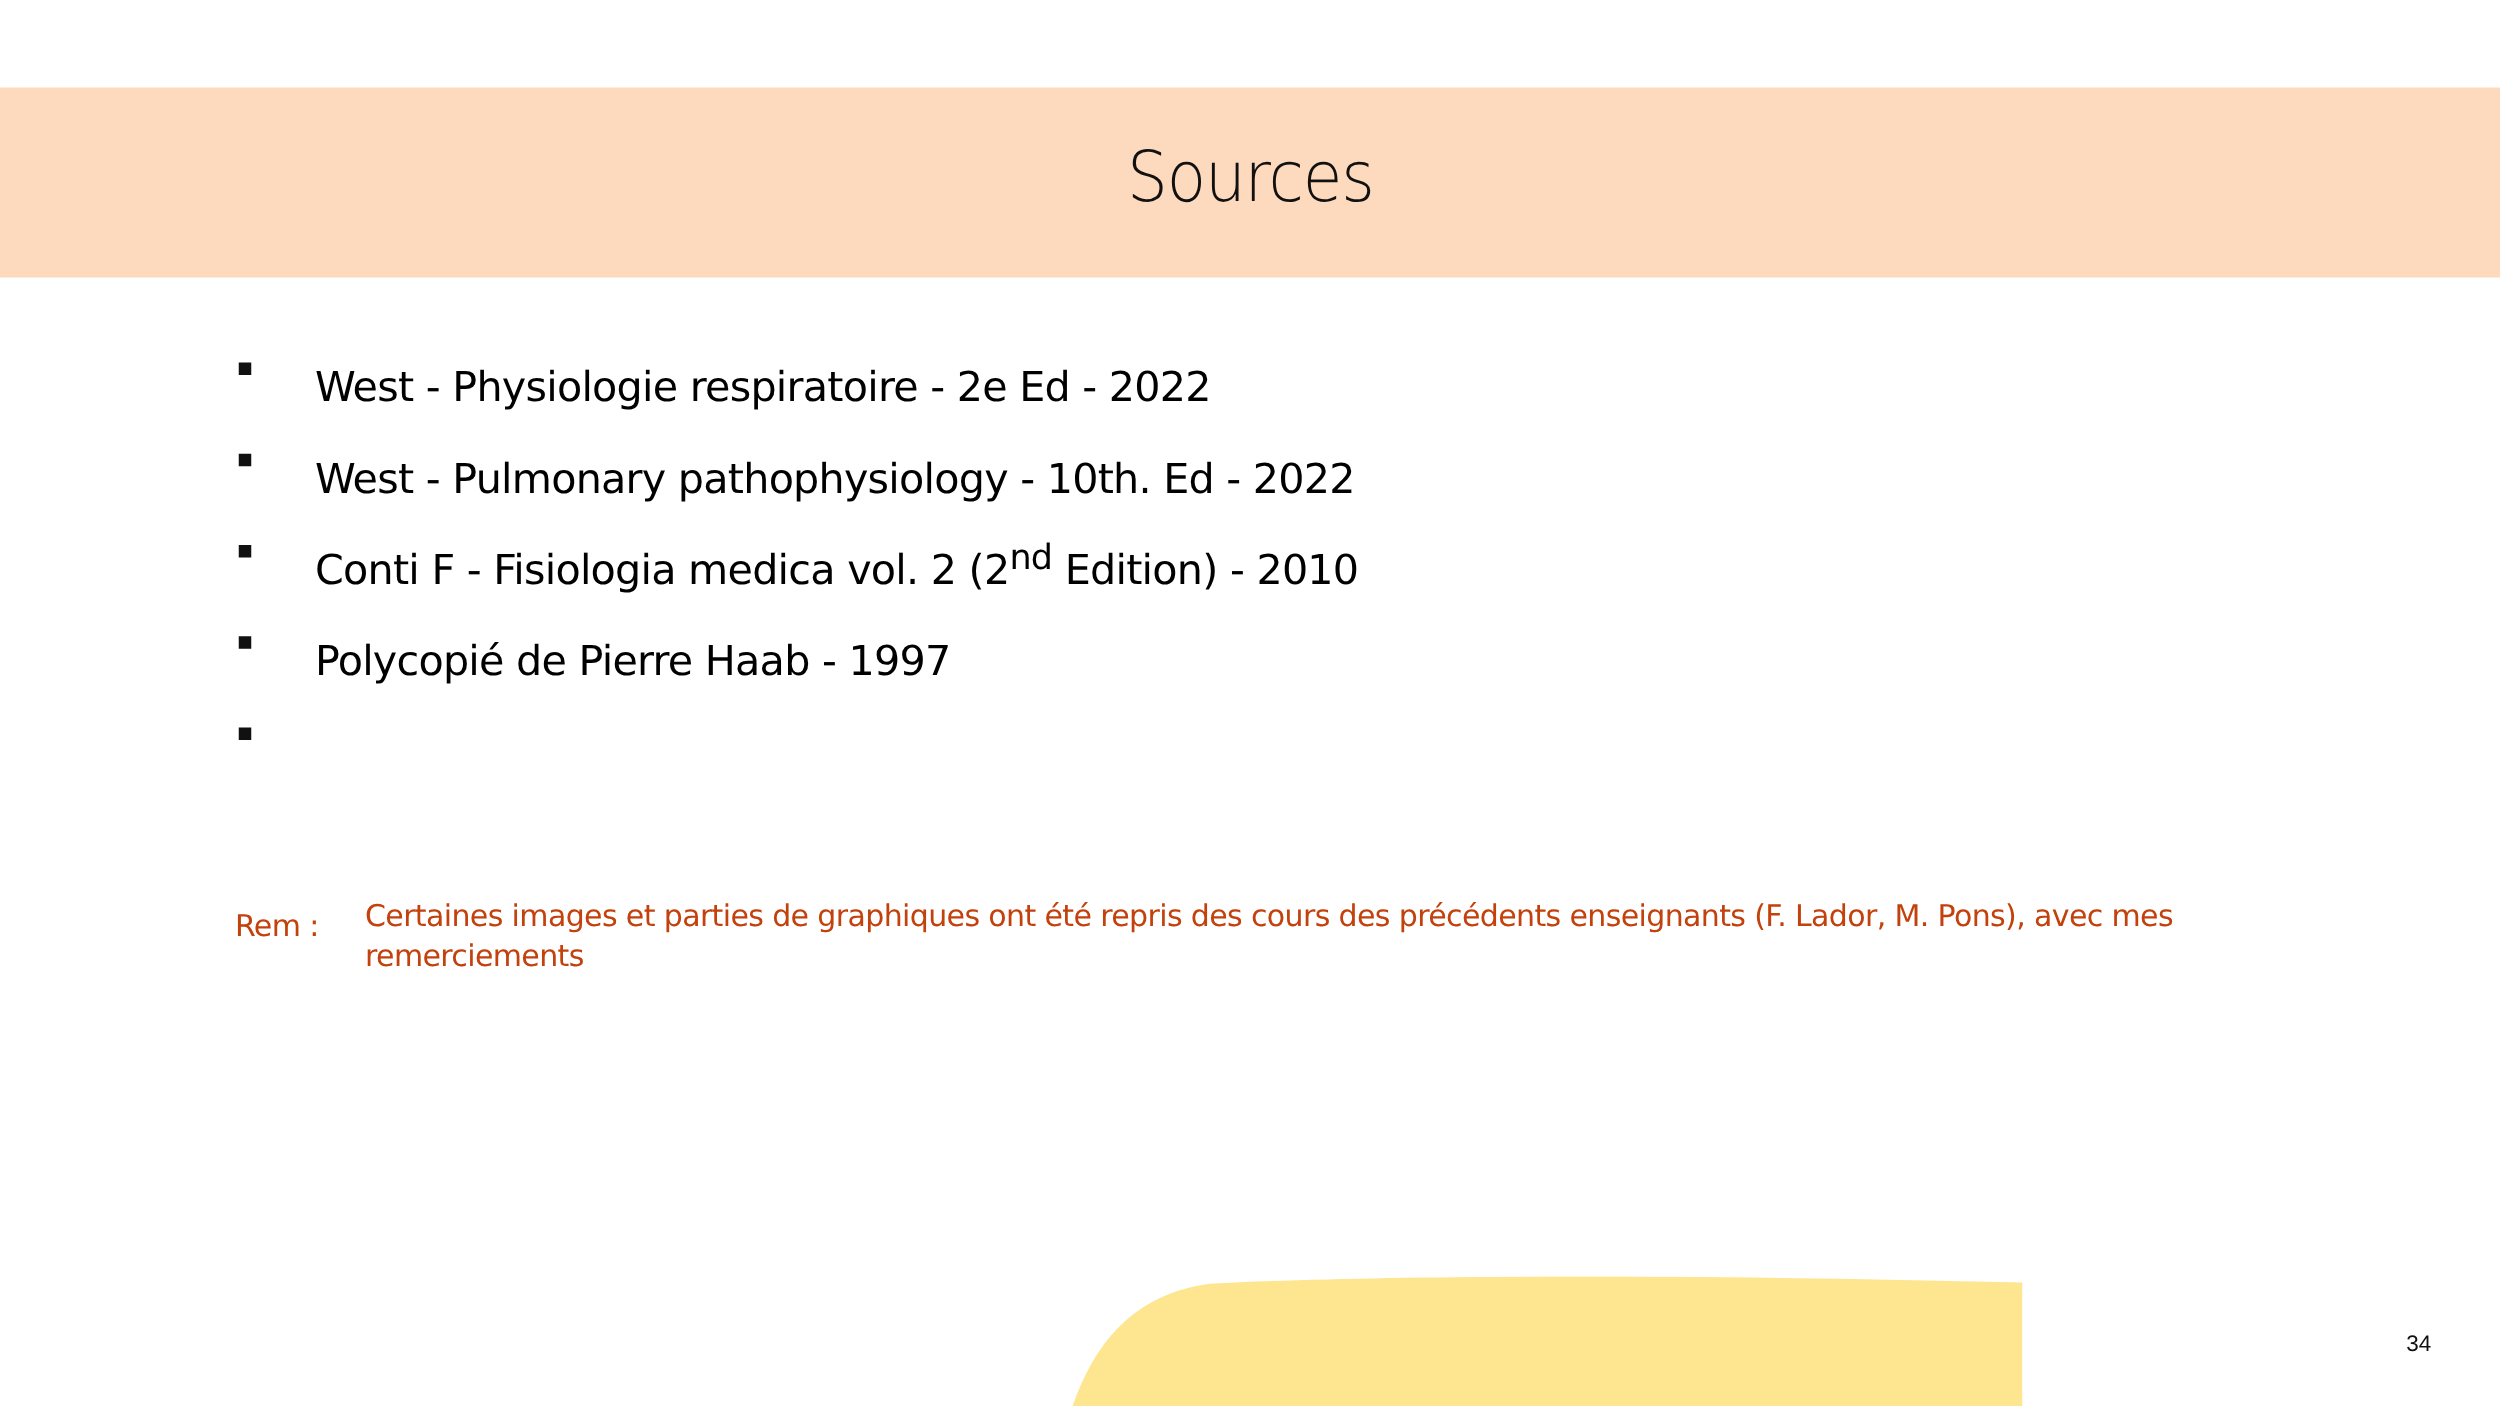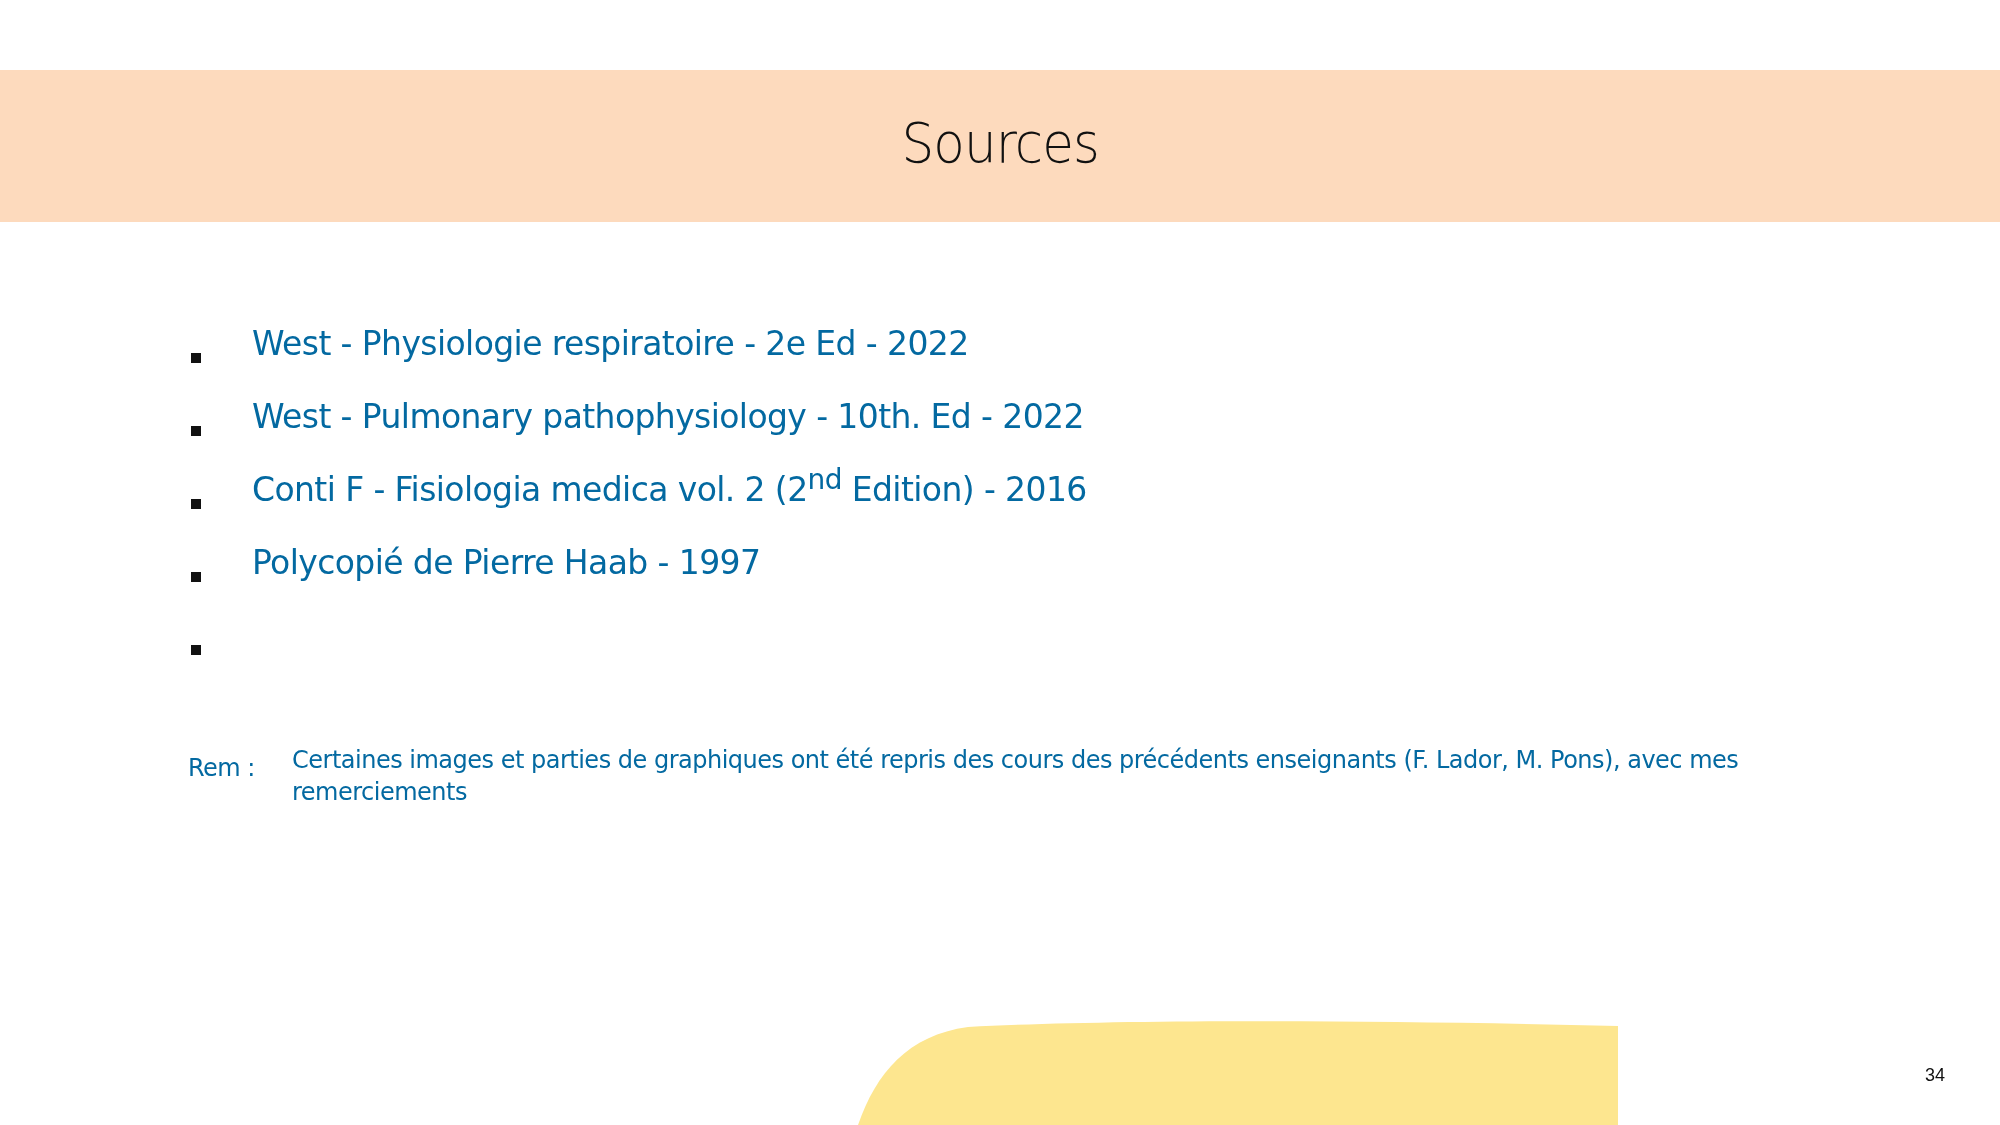--- a/index.html
+++ b/index.html
@@ -44,49 +44,49 @@
     .sources-list {
       position: absolute;
       left: 188px;
       top: 290px;
       margin: 0;
       padding: 0;
       list-style: none;
     }
     .source-item {
       display: flex;
-      align-items: flex-end;
+      align-items: flex-start;
       height: 73px;
       font-size: 33px;
       letter-spacing: -0.6px;
-      color: #0369a1;
+      color: #000000;
       white-space: nowrap;
     }
     .bullet {
       display: inline-block;
       width: 10px;
       height: 10px;
       background: #111111;
       margin-left: 3px;
       margin-right: 51px;
       flex: 0 0 auto;
     }
     .item-text sup {
       font-size: 28px;
       vertical-align: 12px;
       line-height: 0;
     }
     .remark {
       position: absolute;
       left: 188px;
-      top: 754px;
+      top: 727px;
       display: flex;
       font-size: 24px;
       letter-spacing: -0.5px;
-      color: #0369a1;
+      color: #c2410c;
     }
     .remark-label {
       width: 104px;
       flex: 0 0 auto;
     }
     .remark-text {
       width: 1580px;
       line-height: 32px;
       margin-top: -10px;
     }
@@ -119,21 +119,21 @@
     <li class="source-item">
       <span class="bullet"></span>
       <span class="item-text">West - Physiologie respiratoire - 2e Ed - 2022</span>
     </li>
     <li class="source-item">
       <span class="bullet"></span>
       <span class="item-text">West - Pulmonary pathophysiology - 10th. Ed - 2022</span>
     </li>
     <li class="source-item">
       <span class="bullet"></span>
-      <span class="item-text"><span>Conti F - Fisiologia medica vol. 2 (2</span><sup>nd</sup><span> Edition) - 2016</span></span>
+      <span class="item-text"><span>Conti F - Fisiologia medica vol. 2 (2</span><sup>nd</sup><span> Edition) - 2010</span></span>
     </li>
     <li class="source-item">
       <span class="bullet"></span>
       <span class="item-text">Polycopié de Pierre Haab - 1997</span>
     </li>
     <li class="source-item">
       <span class="bullet"></span>
     </li>
   </ul>
 

